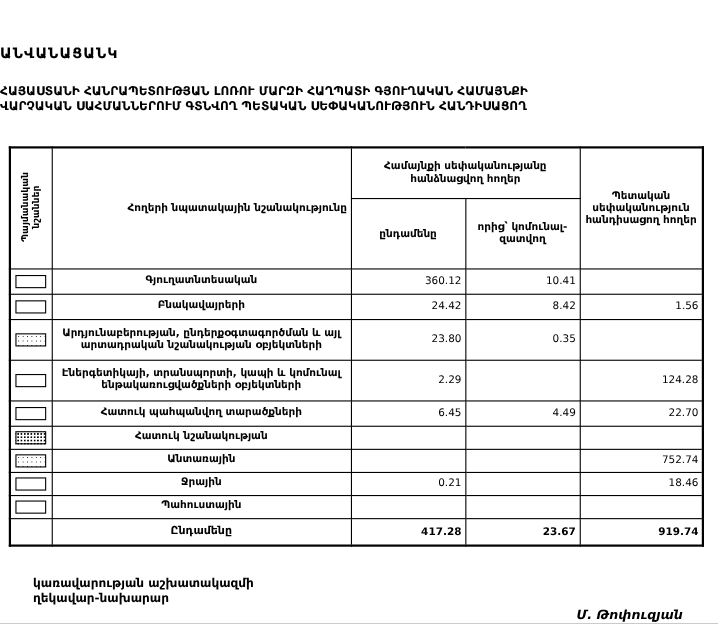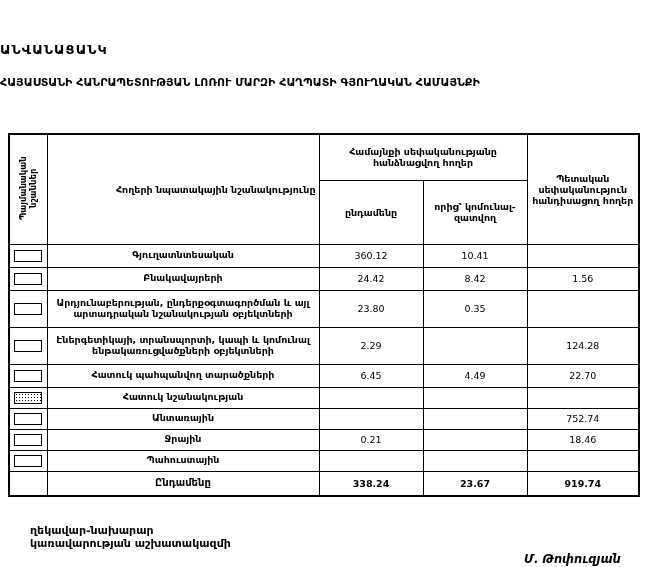--- a/index.html
+++ b/index.html
@@ -48,21 +48,21 @@
   .vert {
     display: inline-block;
     writing-mode: vertical-rl;
     transform: rotate(180deg);
     font-size: 8.5px; font-weight: bold;
     line-height: 10px;
     max-height: 104px;
     white-space: normal;
   }
   td.label-cell { text-align: center; font-weight: bold; font-size: 9px; line-height: 10.5px; }
-  td.num { text-align: center; font-size: 11px; font-weight: normal; }
+  td.num { text-align: right; font-size: 11px; font-weight: normal; }
   td.sym-cell { text-align: center; }
   tr.body td { height: 23px; }
   tr.tall td { height: 37px; }
   tr.short td { height: 21px; }
   tr.total-row td { height: 25px; font-weight: bold; }
   tr.total-row td.label-cell { text-align: center; font-size: 10px; }
   .sym {
     display: inline-block; width: 28px; height: 12px;
     border: 1.5px solid #000; background: #fff; vertical-align: middle;
   }
@@ -86,20 +86,21 @@
 </head>
 <body>
 
 <div class="page">
 
 
   <div class="doc-title">ԱՆՎԱՆԱՑԱՆԿ</div>
 
   <div class="doc-subtitle">
     <div>ՀԱՅԱՍՏԱՆԻ ՀԱՆՐԱՊԵՏՈՒԹՅԱՆ ԼՈՌՈՒ ՄԱՐԶԻ ՀԱՂՊԱՏԻ ԳՅՈՒՂԱԿԱՆ ՀԱՄԱՅՆՔԻ</div>
+    <div>ՎԱՐՉԱԿԱՆ ՍԱՀՄԱՆՆԵՐՈՒՄ ԳՏՆՎՈՂ ՊԵՏԱԿԱՆ ՍԵՓԱԿԱՆՈՒԹՅՈՒՆ ՀԱՆԴԻՍԱՑՈՂ</div>
   </div>
 
   <table class="main">
     <colgroup>
       <col class="sym-h">
         <col class="purpose-h">
         <col class="col-n">
         <col class="col-n">
         <col class="col-state">
     </colgroup>
@@ -177,27 +178,27 @@
       <tr class="short">
         <td class="sym-cell"><span class="sym" data-pattern="plain"></span></td>
         <td class="label-cell">Պահուստային</td>
         <td class="num"></td>
         <td class="num"></td>
         <td class="num"></td>
       </tr>
       <tr class="total-row">
         <td class="sym-cell"></td>
         <td class="label-cell">Ընդամենը</td>
-        <td class="num">338.24</td>
+        <td class="num">417.28</td>
         <td class="num">23.67</td>
         <td class="num">919.74</td>
       </tr>
     </tbody>
   </table>
 
   <div class="footer-left">
+    <div>կառավարության աշխատակազմի</div>
     <div>ղեկավար-նախարար</div>
-    <div>կառավարության աշխատակազմի</div>
   </div>
 
   <div class="signature">Մ. Թոփուզյան</div>
 
 </div>
 
 </body></html>

